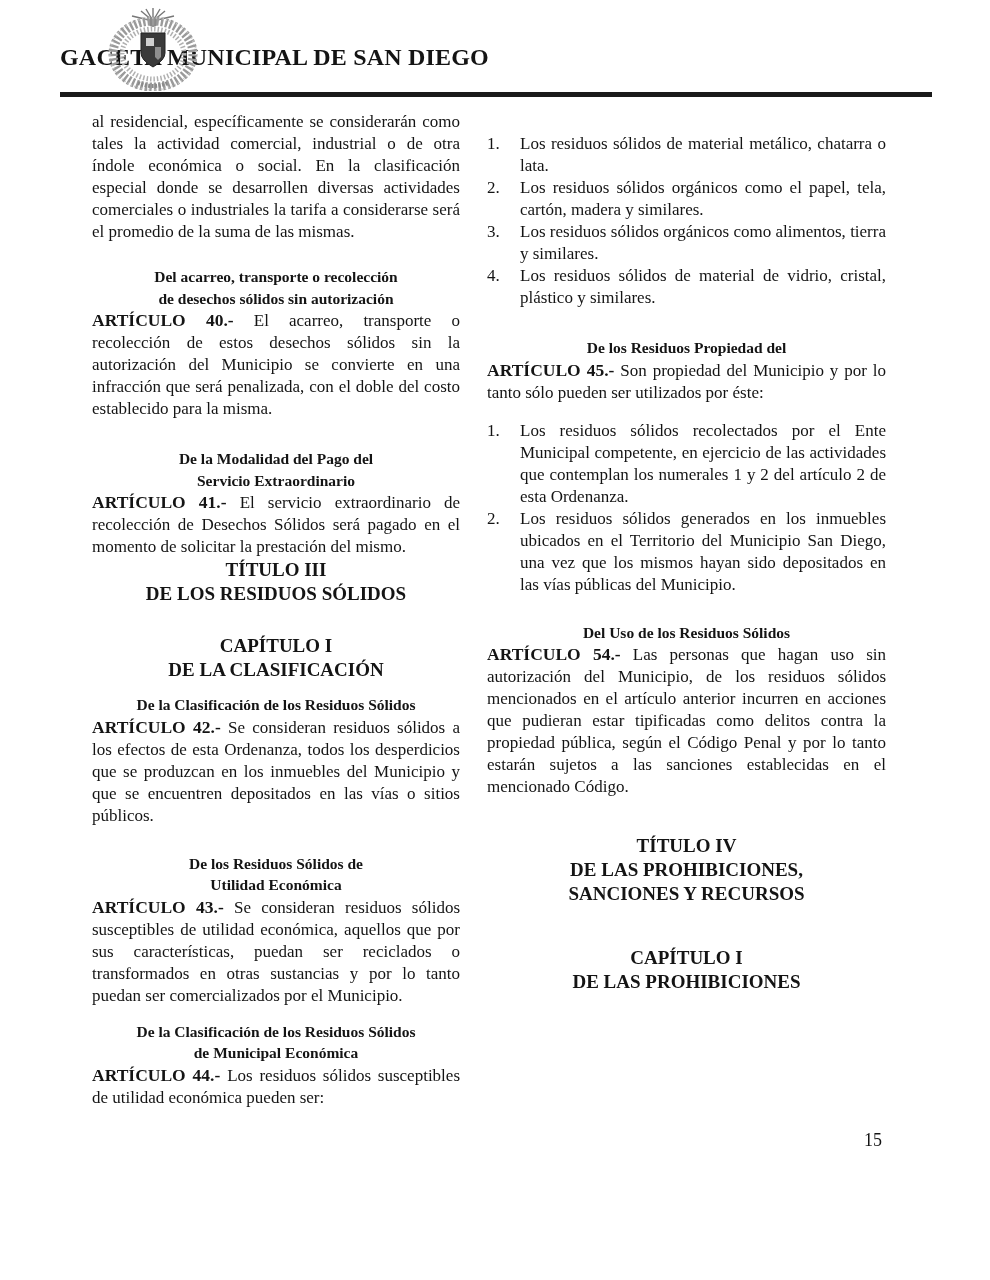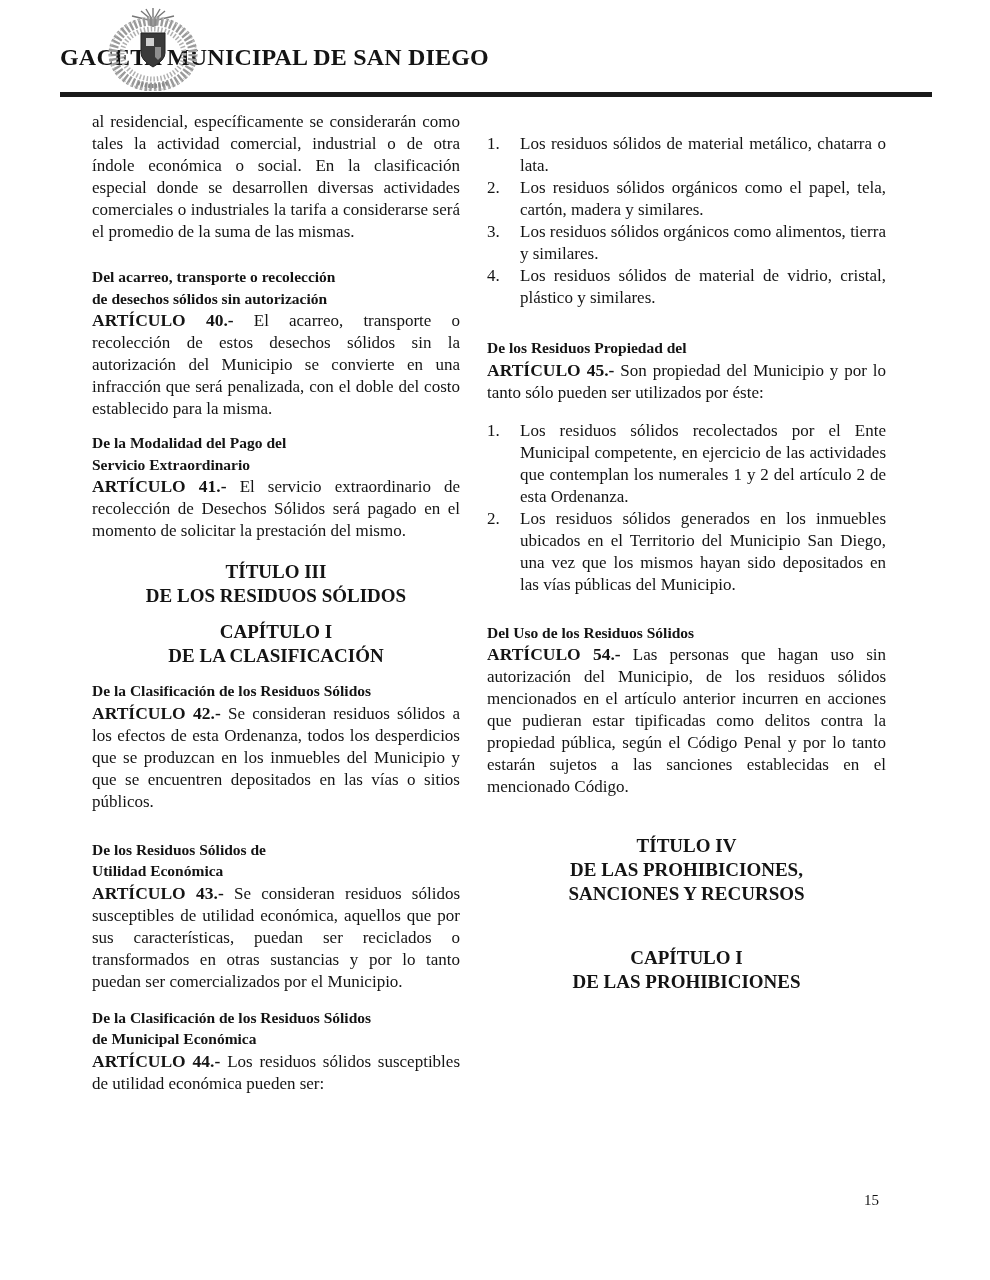--- a/index.html
+++ b/index.html
@@ -30,41 +30,41 @@
   
   .cols { display:flex; padding:14px 104px 0 92px; gap:27px; }
   .colL { width:368px; flex:0 0 368px; }
   .colR { flex:1; min-width:0; }
 
   .body { margin:0; font-size:17px; line-height:22px; text-align:justify; }
   .body.jlast { text-align-last:justify; }
   .artlabel { font-weight:bold; font-size:17.5px; }
   .sub {
     margin:0; font-size:15.5px; line-height:21.5px;
-    font-weight:bold; text-align:left;
+    font-weight:bold; text-align:center;
   }
   .ctitle {
     margin:0; font-size:19px; line-height:24px;
     font-weight:bold; text-align:center;
   }
   
   .numlist { margin:0; }
   .li { display:flex; font-size:17px; line-height:22px; }
   .li .num { flex:0 0 33px; }
   .li .litext { flex:1; text-align:justify; }
 
   
   .mt12{margin-top:12px}.mt14{margin-top:14px}.mt16{margin-top:16px}
-  .mt18{margin-top:18px}.mt20{margin-top:12px}.mt22{margin-top:22px}
+  .mt18{}.mt20{margin-top:28px}.mt22{margin-top:22px}
   .mt23{margin-top:23px}.mt26{margin-top:26px}.mt28{margin-top:28px}
   .mt40{margin-top:40px}.mt44{margin-top:36px}
 
   .pagenum {
-    position:absolute; left:864px; top:1192px;
-    font-size:15px;
+    position:absolute; left:864px; top:1130px;
+    font-size:18px;
   }
 </style>
 </head>
 <body>
 
 <div class="page">
 
   <div class="hdr">
     <div class="seal">
       <svg width="118" height="84" viewBox="0 0 118 84" xmlns="http://www.w3.org/2000/svg">

